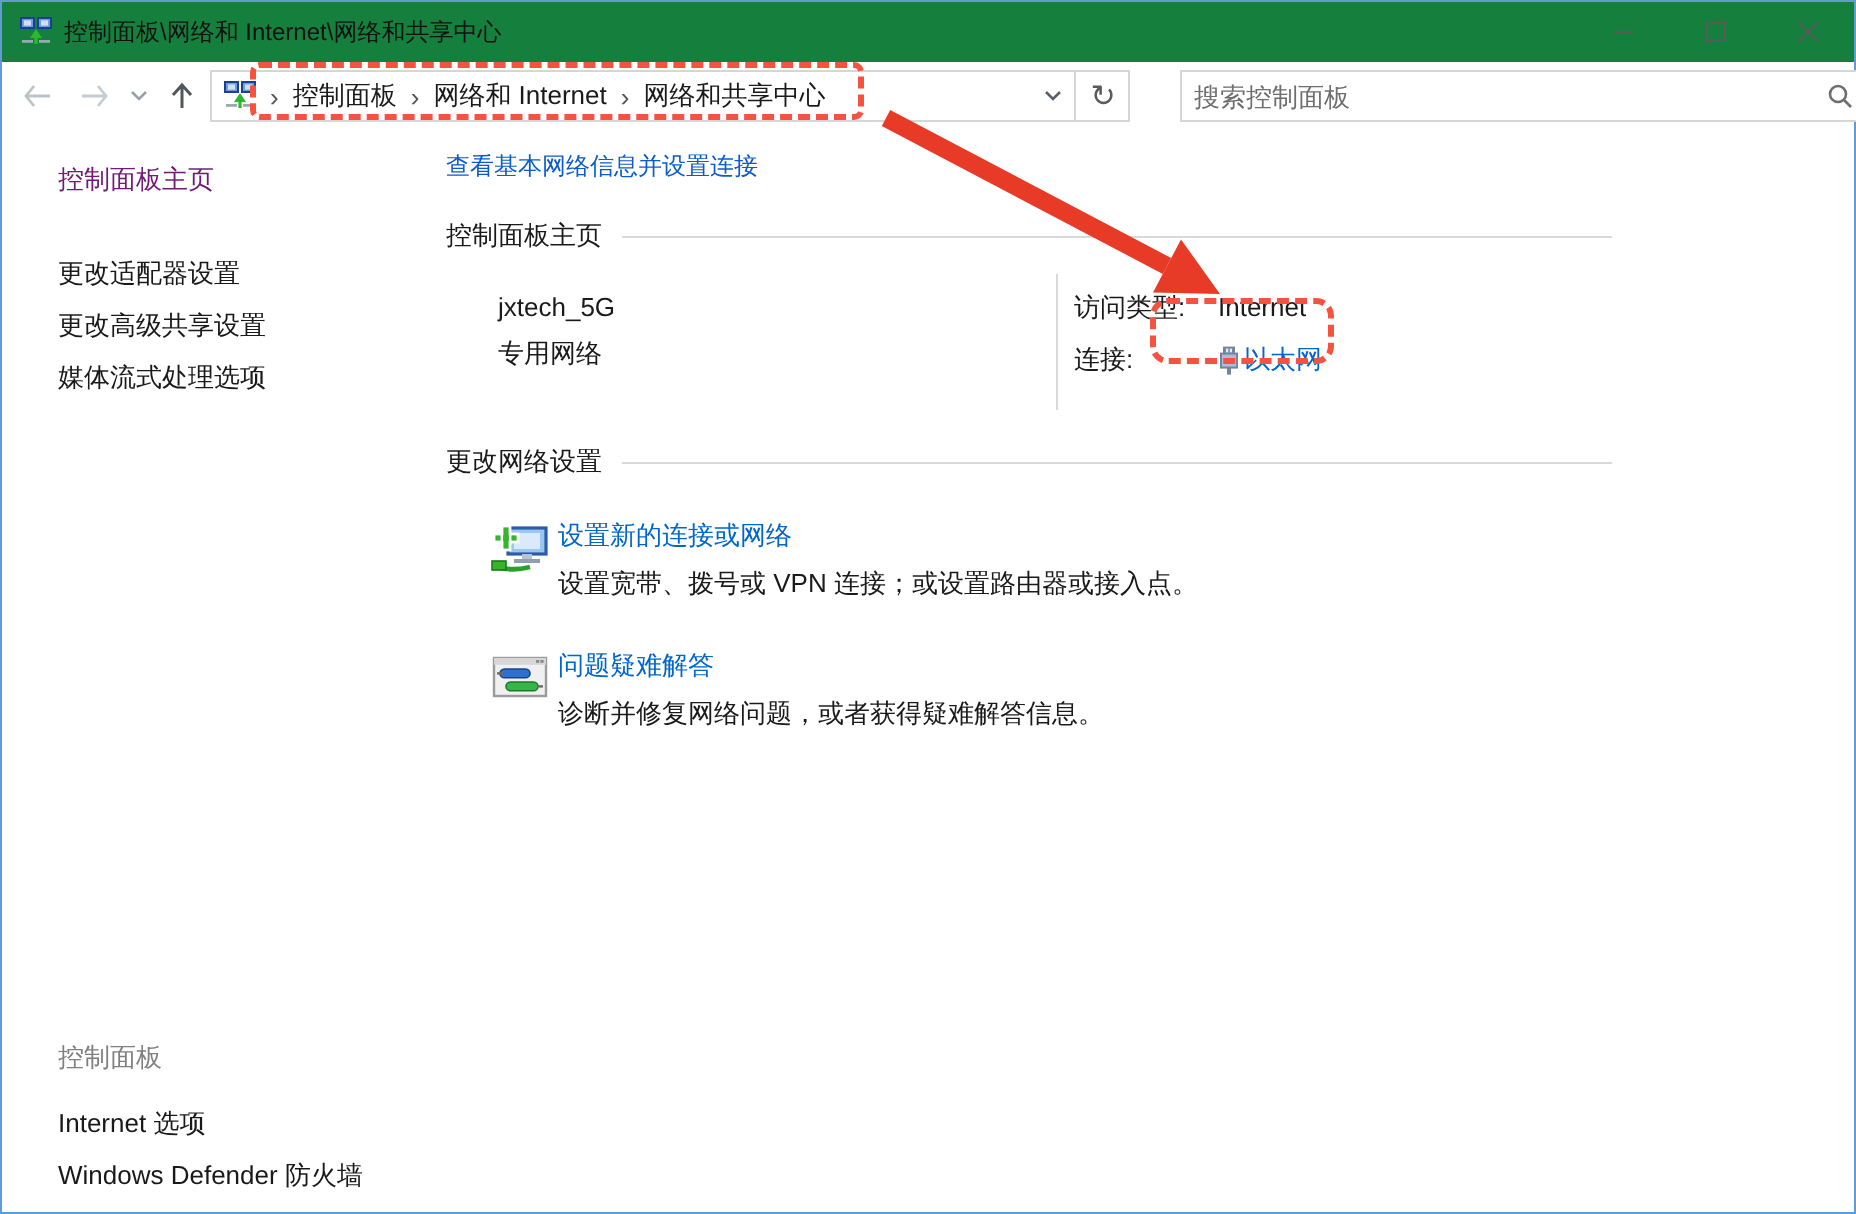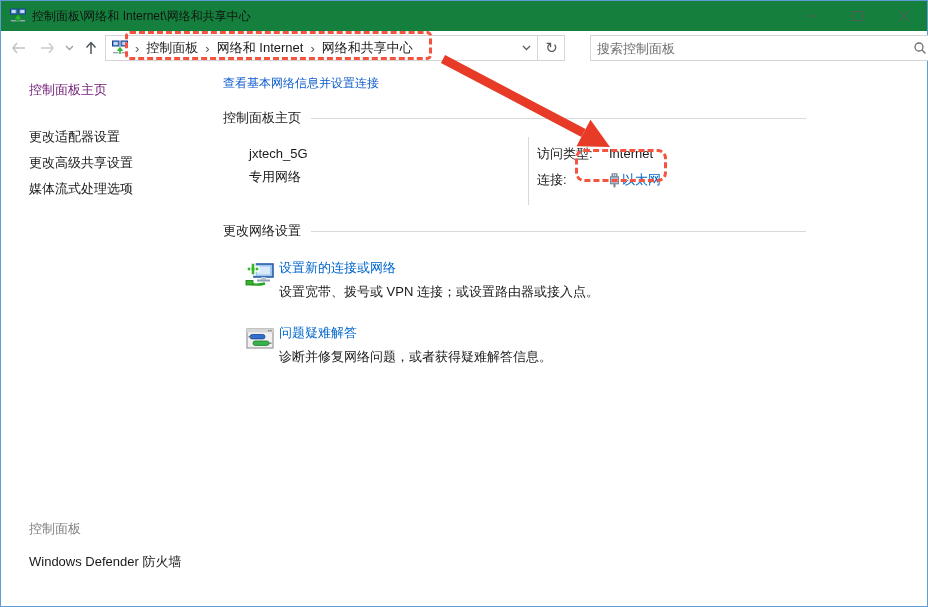--- a/index.html
+++ b/index.html
@@ -187,20 +187,21 @@
 
   <div class="sidebar">
     <div class="sb-home">控制面板主页</div>
     <div class="sb-item">更改适配器设置</div>
     <div class="sb-item">更改高级共享设置</div>
     <div class="sb-item">媒体流式处理选项</div>
   </div>
 
   <div class="see-also">
     <div class="sa-head">控制面板</div>
+    <div class="sa-item">Internet 选项</div>
     <div class="sa-item">Windows Defender 防火墙</div>
   </div>
 
   <div class="main">
     <h1 class="page-heading">查看基本网络信息并设置连接</h1>
 
     <div class="section-row">
       <span class="sec-label">控制面板主页</span>
       <span class="sec-line"></span>
     </div>

